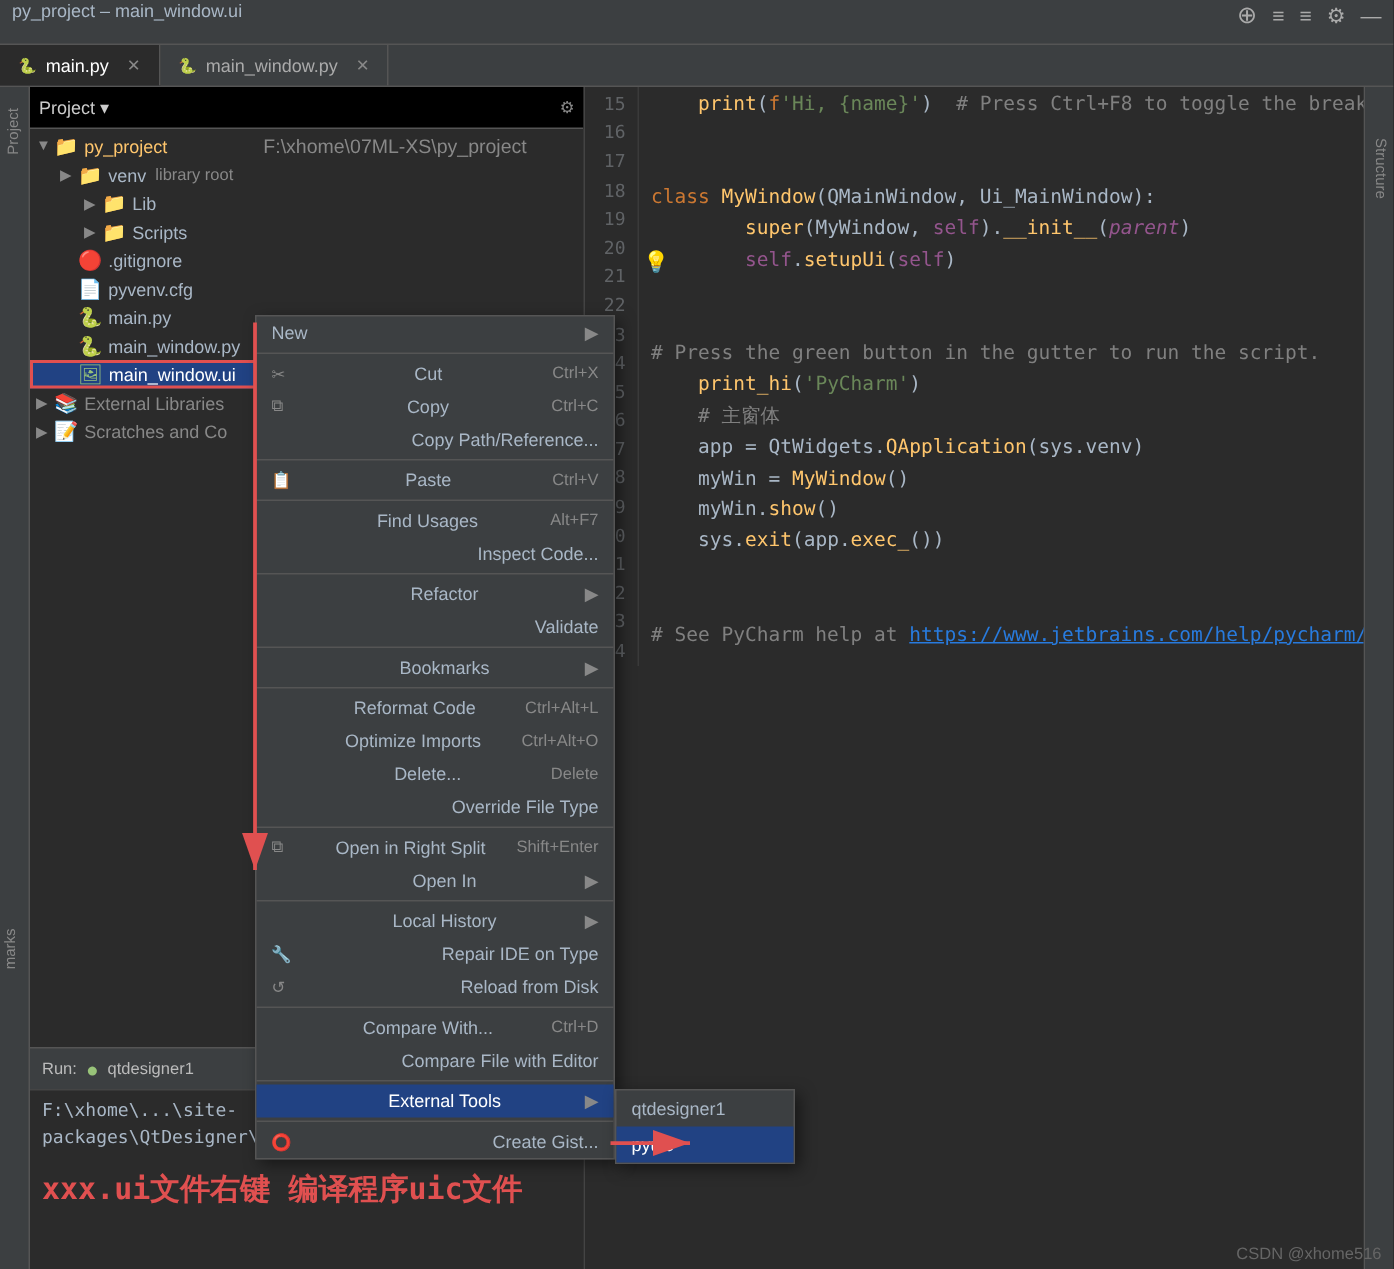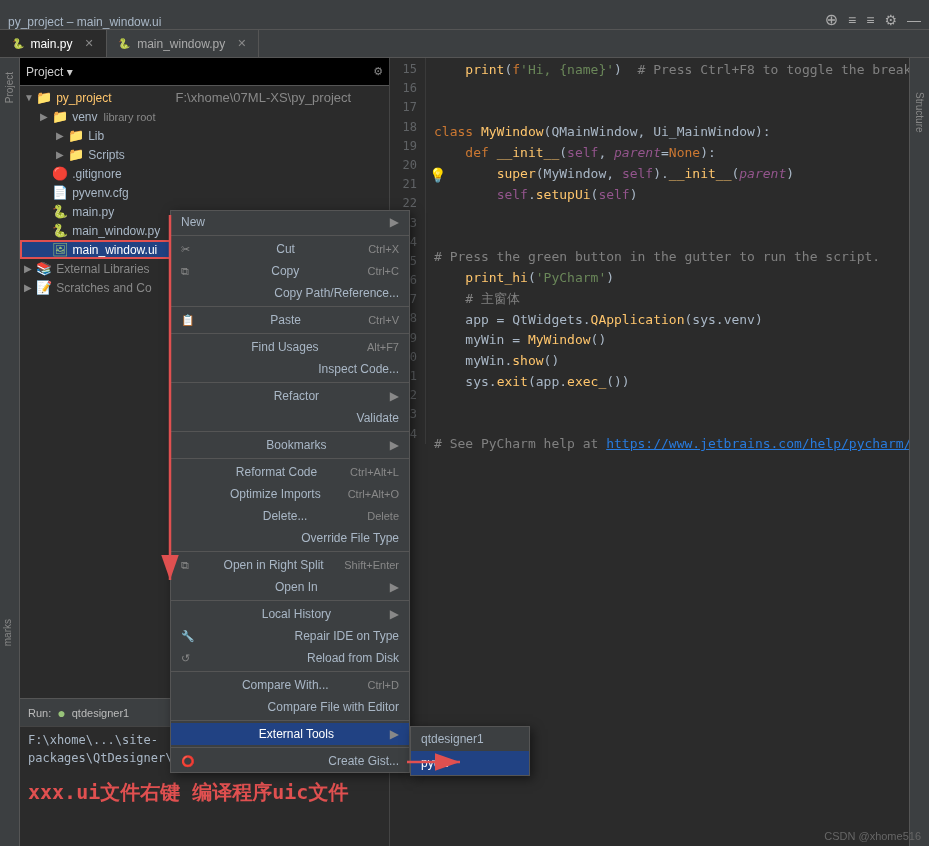--- a/index.html
+++ b/index.html
@@ -12,21 +12,21 @@
       color: #a9b7c6;
       overflow: hidden;
       position: relative;
     }
 
     
     .top-bar {
       background: #3c3f41;
       height: 30px;
       display: flex;
-      align-items: flex-end;
+      align-items: flex-start;
       padding: 0 8px;
       border-bottom: 1px solid #555;
       gap: 12px;
     }
     .tab-bar {
       background: #3c3f41;
       height: 28px;
       display: flex;
       align-items: center;
       border-bottom: 1px solid #555;
@@ -444,21 +444,20 @@
       <div class="line-numbers">
         15<br>16<br>17<br>18<br>19<br>20<br>21<br>22<br>23<br>24<br>25<br>26<br>27<br>28<br>29<br>30<br>31<br>32<br>33<br>34
       </div>
 
       <span class="gutter-bulb" style="top: calc(2px + 5 * 1.6 * 13px);">💡</span>
       <div class="code-lines">
         <div class="code-line">    <span class="fn">print</span>(<span class="kw">f</span><span class="str">'Hi, {name}'</span>)  <span class="comment"># Press Ctrl+F8 to toggle the breakp</span></div>
         <div class="code-line"> </div>
         <div class="code-line"> </div>
         <div class="code-line"><span class="kw">class </span><span class="cls">MyWindow</span>(<span class="var">QMainWindow</span>, <span class="var">Ui_MainWindow</span>):</div>
-        <div class="code-line">    <span class="kw">def </span><span class="fn">__init__</span>(<span class="self">self</span>, <span class="param">parent</span>=<span class="kw">None</span>):</div>
         <div class="code-line">        <span class="fn">super</span>(<span class="var">MyWindow</span>, <span class="self">self</span>).<span class="fn">__init__</span>(<span class="param">parent</span>)</div>
         <div class="code-line">        <span class="self">self</span>.<span class="fn">setupUi</span>(<span class="self">self</span>)</div>
         <div class="code-line"> </div>
         <div class="code-line"> </div>
         <div class="code-line"><span class="comment"># Press the green button in the gutter to run the script.</span></div>
         <div class="code-line">    <span class="fn">print_hi</span>(<span class="str">'PyCharm'</span>)</div>
         <div class="code-line">    <span class="comment"># 主窗体</span></div>
         <div class="code-line">    <span class="var">app</span> = <span class="var">QtWidgets</span>.<span class="fn">QApplication</span>(<span class="var">sys</span>.<span class="var">venv</span>)</div>
         <div class="code-line">    <span class="var">myWin</span> = <span class="fn">MyWindow</span>()</div>
         <div class="code-line">    <span class="var">myWin</span>.<span class="fn">show</span>()</div>

